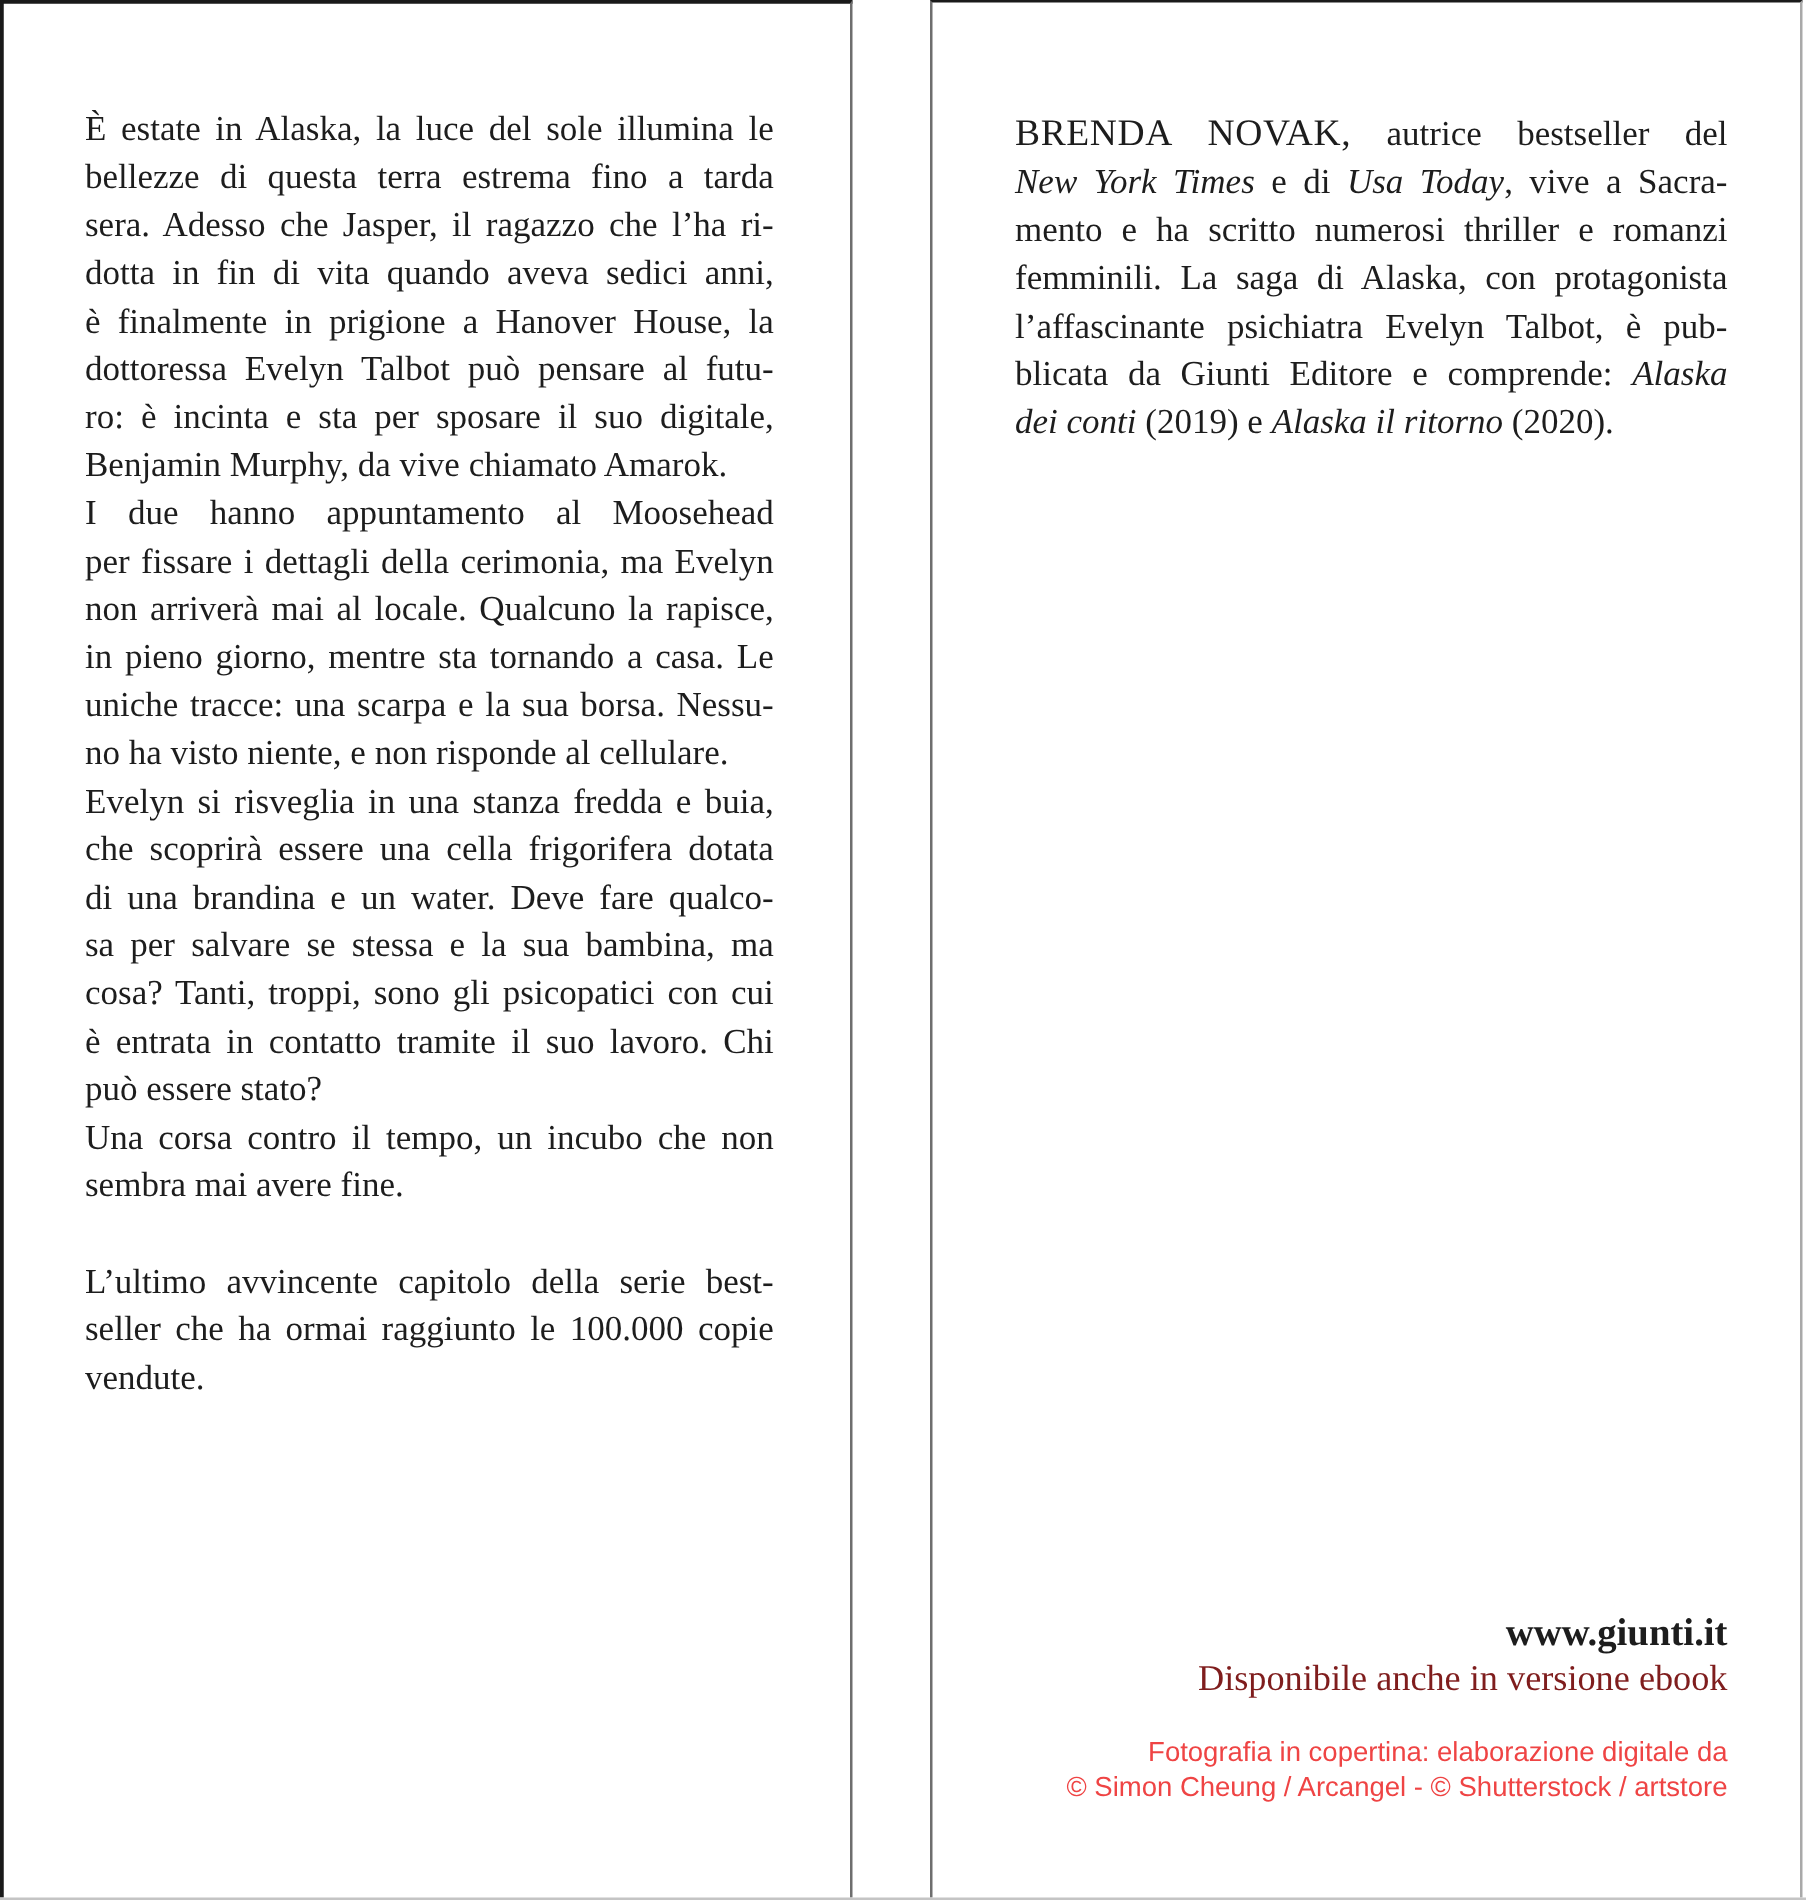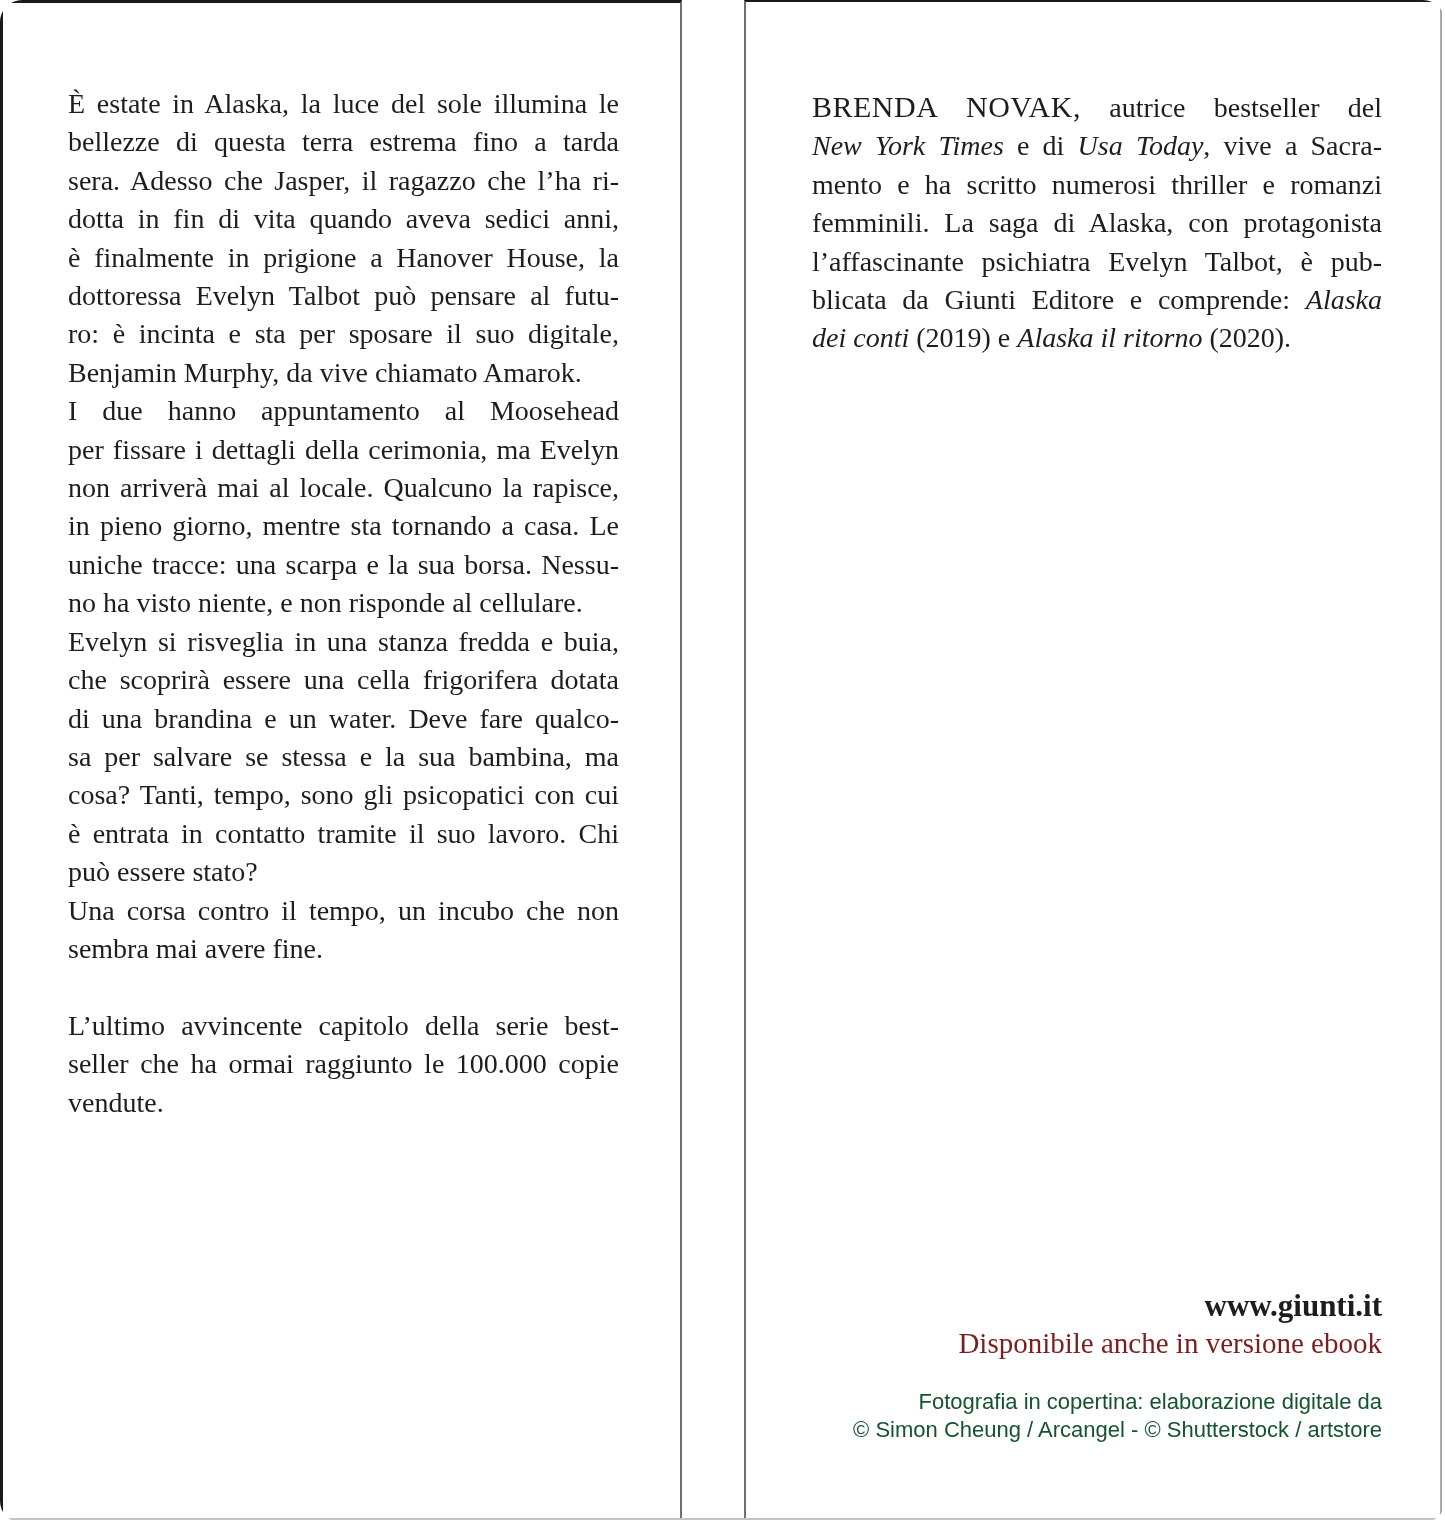--- a/index.html
+++ b/index.html
@@ -6,21 +6,20 @@
     margin: 0;
     padding: 0;
     background: #ffffff;
   }
   .canvas {
     position: relative;
     width: 1445px;
     height: 1523px;
     background: #ffffff;
     overflow: hidden;
-    border-radius: 22px;
   }
   .panel {
     position: absolute;
     top: 0;
     height: 1518px;
     background: #ffffff;
     box-sizing: border-box;
   }
   .panel.left {
     left: 0;
@@ -89,21 +88,21 @@
     font-family: "Liberation Serif", "DejaVu Serif", serif;
     font-size: 29px;
     line-height: 37px;
     color: #7f1d1d;
     margin-bottom: 26px;
   }
   .credits {
     font-family: "Liberation Sans", "DejaVu Sans", sans-serif;
     font-size: 22px;
     line-height: 28px;
-    color: #14532d;
+    color: #ef4444;
   }
 </style>
 </head>
 <body>
 
 <div class="canvas">
 
   <section class="panel left">
     <div class="flap-text">
         <div class="line"><span>È estate in Alaska, la luce del sole illumina le</span></div>
@@ -117,21 +116,21 @@
         <div class="line"><span>I due hanno appuntamento al Moosehead</span></div>
         <div class="line"><span>per fissare i dettagli della cerimonia, ma Evelyn</span></div>
         <div class="line"><span>non arriverà mai al locale. Qualcuno la rapisce,</span></div>
         <div class="line"><span>in pieno giorno, mentre sta tornando a casa. Le</span></div>
         <div class="line"><span>uniche tracce: una scarpa e la sua borsa. Nessu-</span></div>
         <div class="line ragged"><span>no ha visto niente, e non risponde al cellulare.</span></div>
         <div class="line"><span>Evelyn si risveglia in una stanza fredda e buia,</span></div>
         <div class="line"><span>che scoprirà essere una cella frigorifera dotata</span></div>
         <div class="line"><span>di una brandina e un water. Deve fare qualco-</span></div>
         <div class="line"><span>sa per salvare se stessa e la sua bambina, ma</span></div>
-        <div class="line"><span>cosa? Tanti, tempo, sono gli psicopatici con cui</span></div>
+        <div class="line"><span>cosa? Tanti, troppi, sono gli psicopatici con cui</span></div>
         <div class="line"><span>è entrata in contatto tramite il suo lavoro. Chi</span></div>
         <div class="line ragged"><span>può essere stato?</span></div>
         <div class="line"><span>Una corsa contro il tempo, un incubo che non</span></div>
         <div class="line ragged"><span>sembra mai avere fine.</span></div>
         <div class="line spacer"></div>
         <div class="line"><span>L’ultimo avvincente capitolo della serie best-</span></div>
         <div class="line"><span>seller che ha ormai raggiunto le 100.000 copie</span></div>
         <div class="line ragged"><span>vendute.</span></div>
       </div>
   </section>

